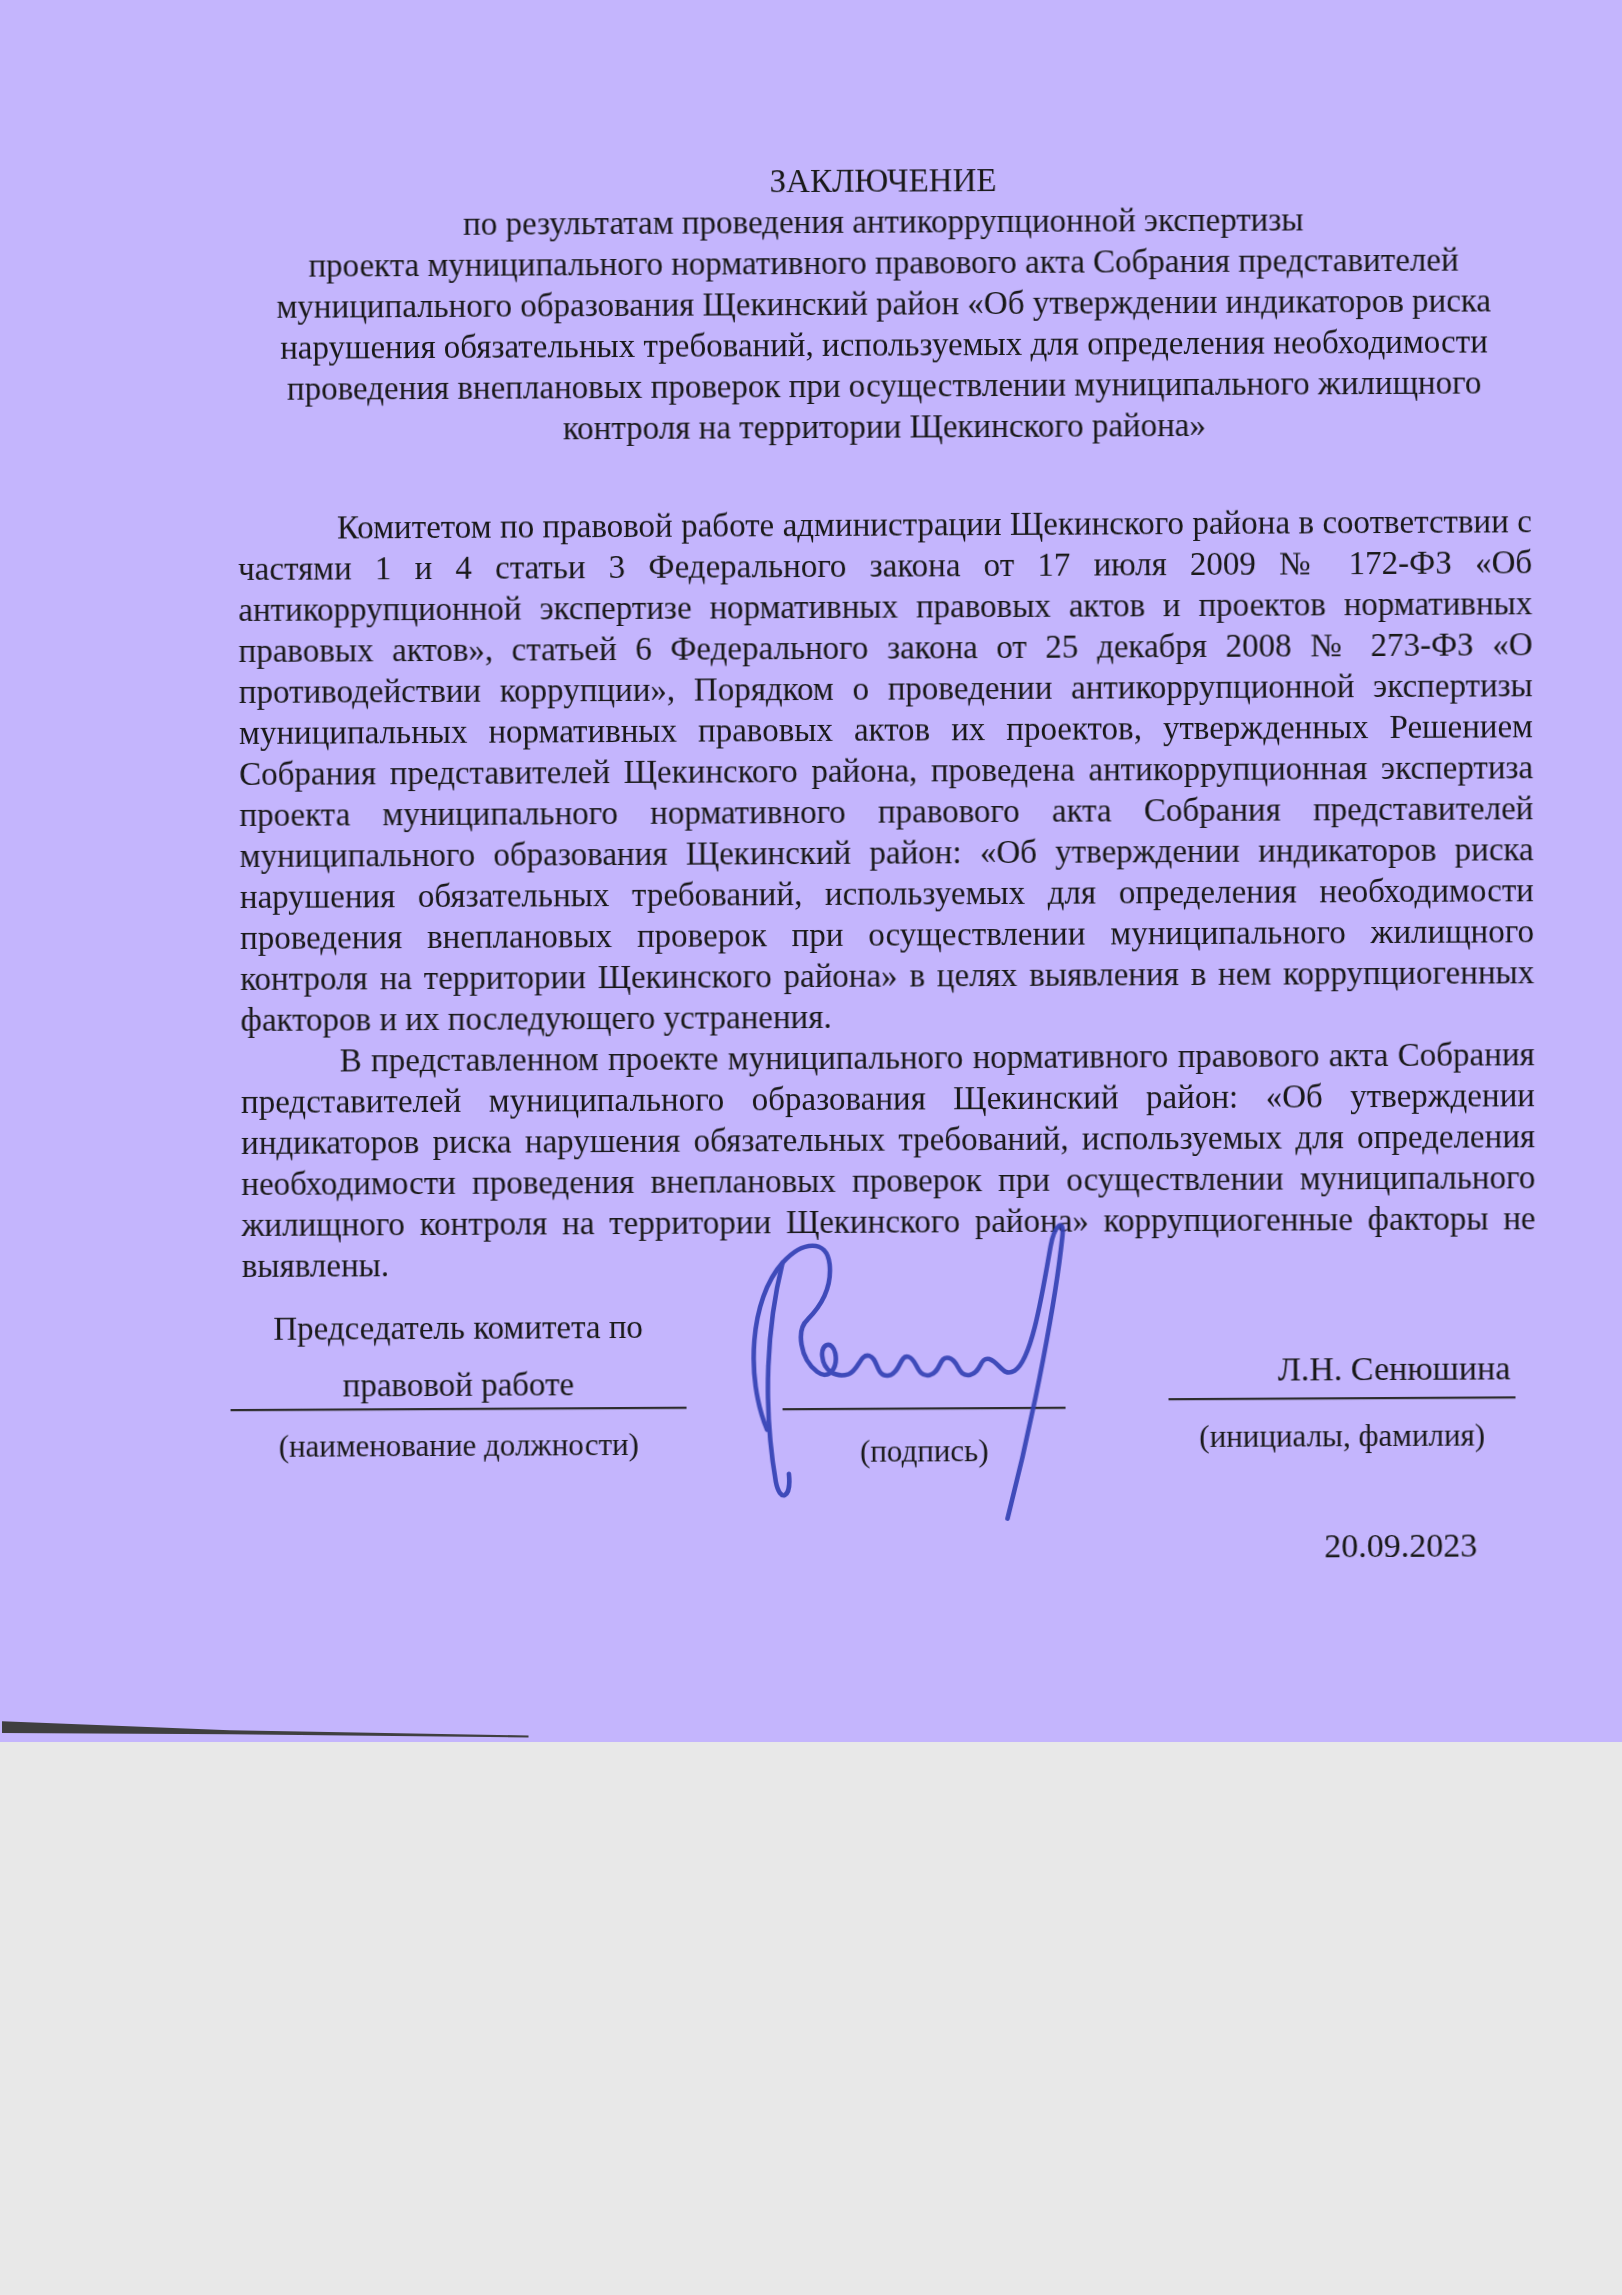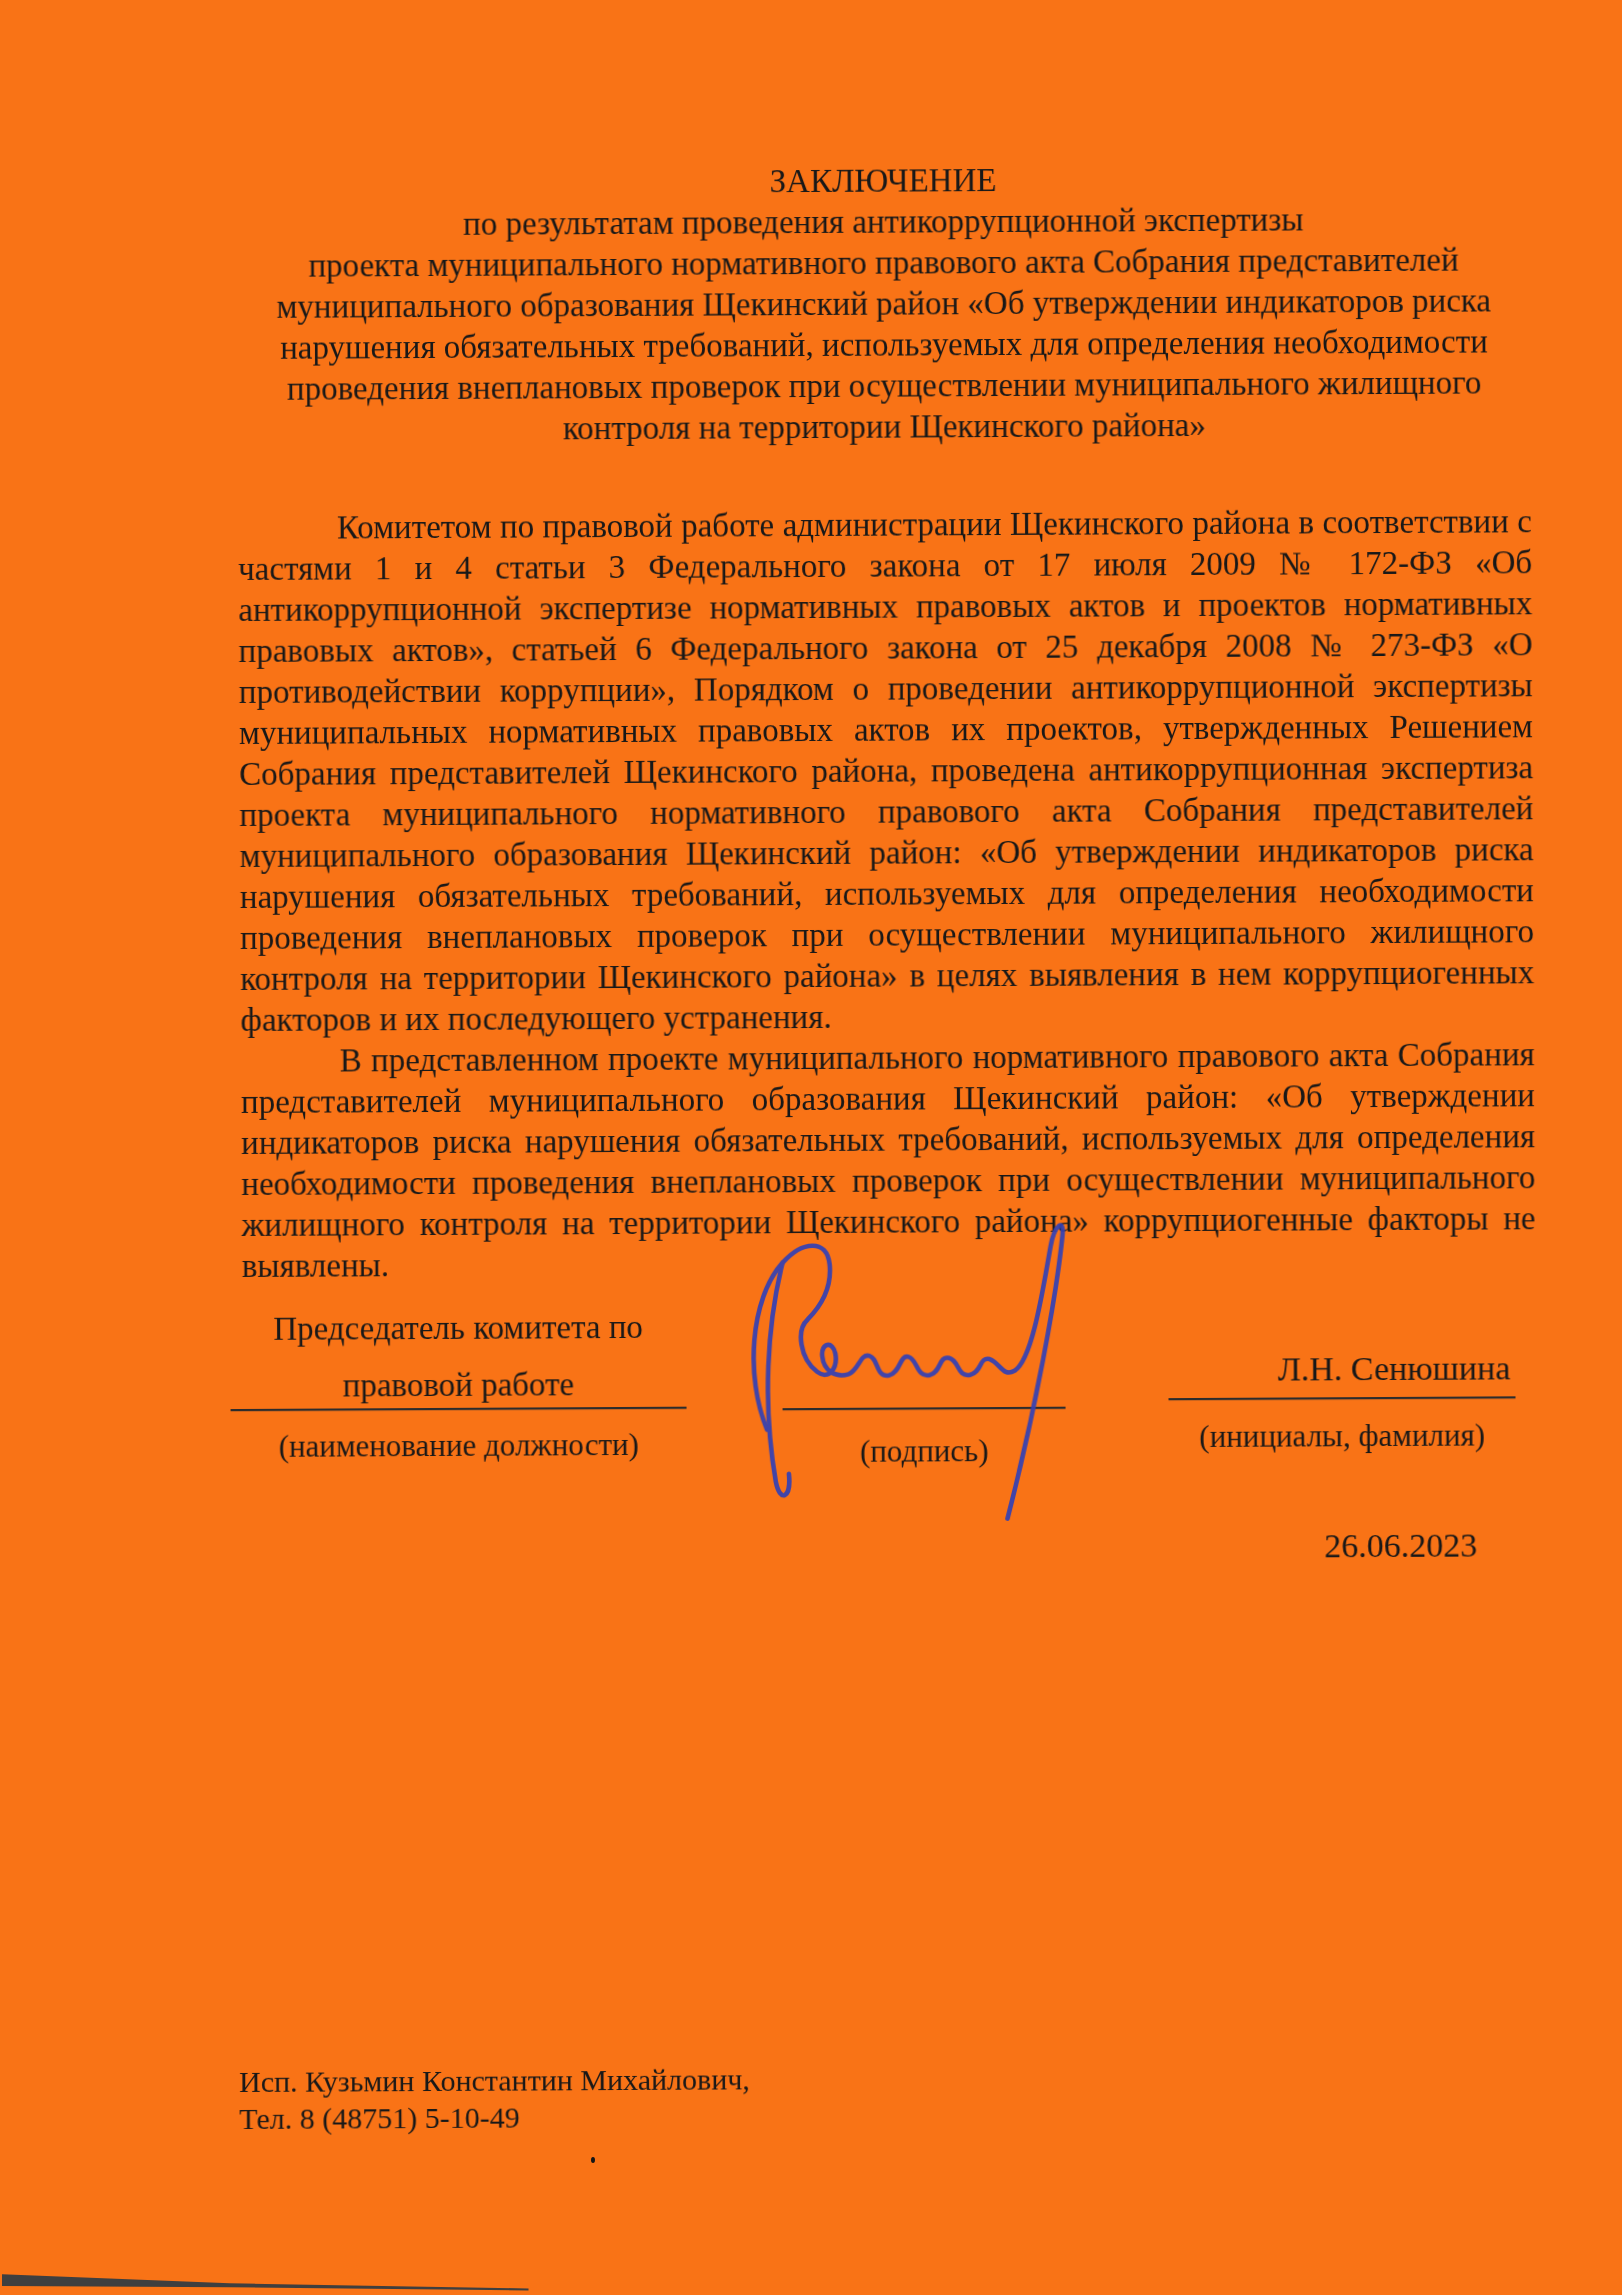--- a/index.html
+++ b/index.html
@@ -3,22 +3,22 @@
 <meta charset="utf-8">
 <style>
   html, body {
     margin: 0;
     padding: 0;
     background: #e8e8e8;
   }
   .page {
     position: relative;
     width: 1623px;
-    height: 2295px;
-    background: #f97316;
+    height: 1742px;
+    background: #c4b5fd;
     overflow: hidden;
     font-family: "Liberation Serif", "DejaVu Serif", serif;
     color: #1c1c1c;
   }
   
   .scan-content {
     position: absolute;
     inset: 0;
     transform: rotate(-0.3deg);
     transform-origin: 811px 1112px;
@@ -184,21 +184,21 @@
                  C 452 240, 456 262, 474 252
                  C 500 236, 516 140, 530 62
                  C 536 30, 552 16, 548 48
                  C 538 140, 506 310, 462 478"></path>
         <path d="M 120 85
                  C 96 180, 88 300, 108 420
                  C 114 452, 132 446, 128 408"></path>
       </g>
     </svg>
 
-    <div class="doc-date">26.06.2023</div>
+    <div class="doc-date">20.09.2023</div>
 
     <div class="footer-note">
       <div>Исп. Кузьмин Константин Михайлович,</div>
       <div>Тел. 8 (48751) 5-10-49</div>
     </div>
 
   </div>
 
   <div class="ink-dot"></div>
   <svg class="streak-svg" viewBox="0 0 900 40" xmlns="http://www.w3.org/2000/svg">

